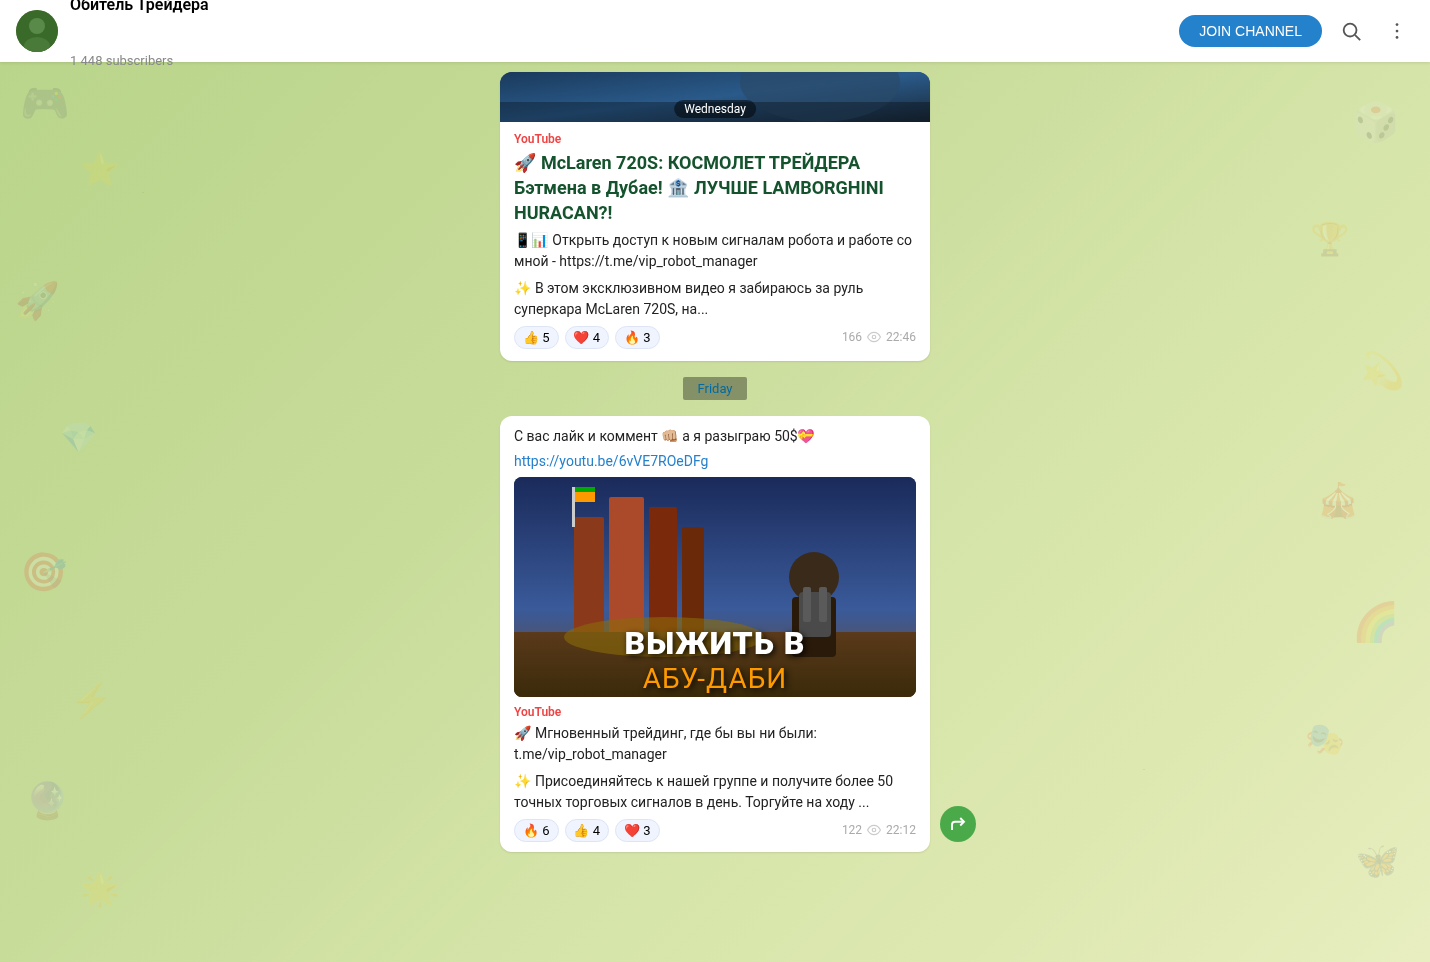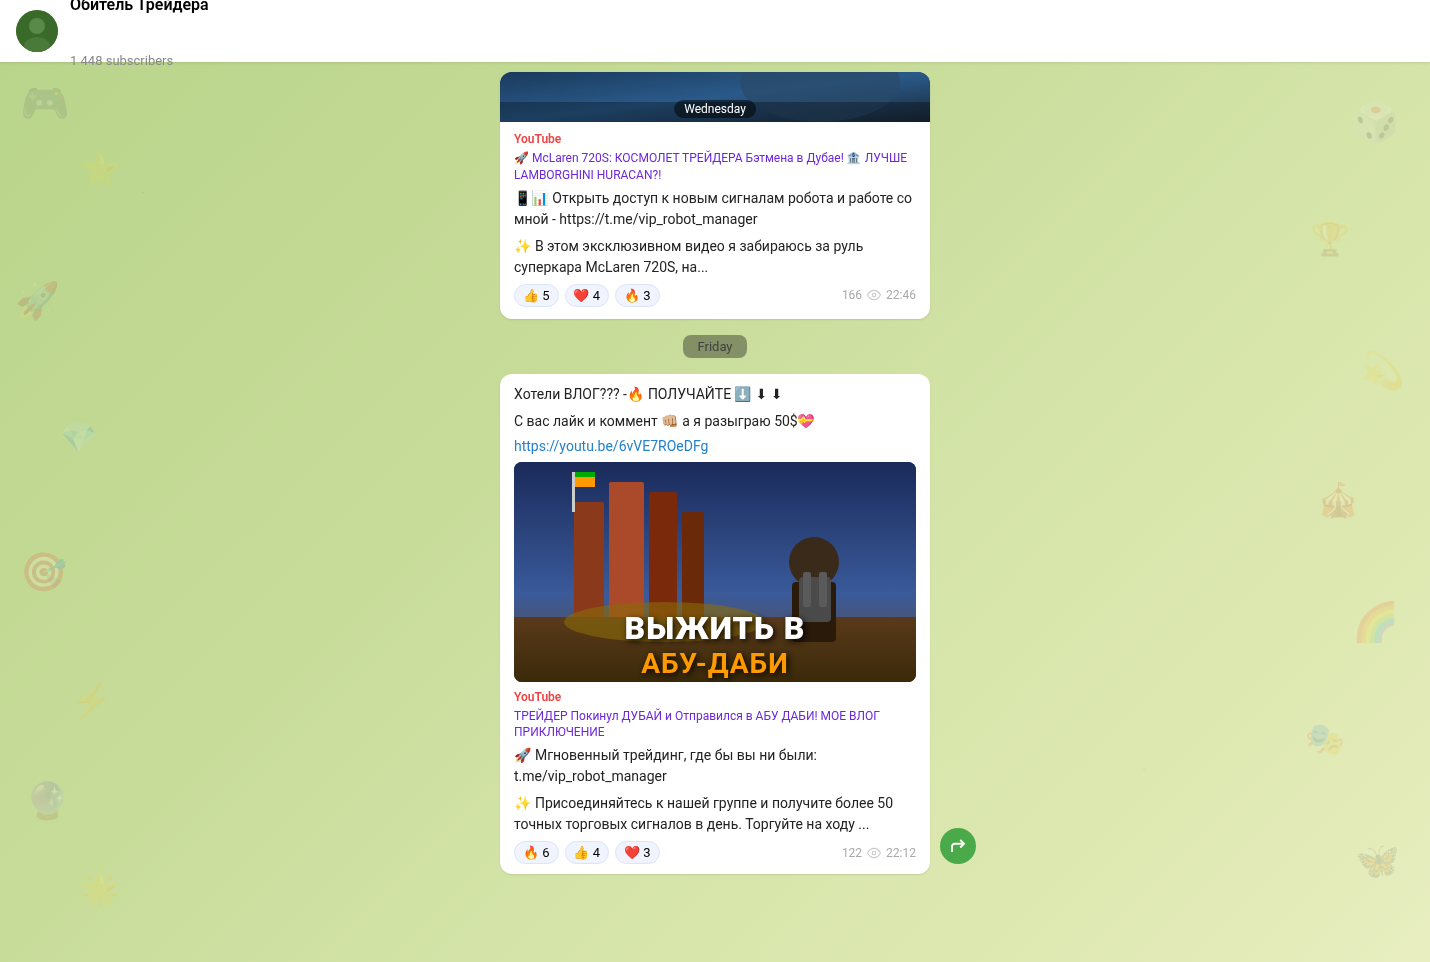--- a/index.html
+++ b/index.html
@@ -114,22 +114,22 @@
     
     .day-separator {
       display: flex;
       align-items: center;
       justify-content: center;
       margin: 12px 0;
     }
 
     .day-label {
       background: rgba(0,0,0,0.35);
-      color: #404040;
-      border-radius: 8px;
+      color: #0369a1;
+      border-radius: 2px;
       padding: 4px 14px;
       font-size: 13px;
     }
 
     
     .message-bubble {
       background: #fff;
       border-radius: 12px;
       padding: 10px 14px;
       max-width: 430px;
@@ -140,23 +140,23 @@
     }
 
     .youtube-badge {
       color: #e44;
       font-size: 12px;
       font-weight: 600;
       margin-bottom: 4px;
     }
 
     .msg-title {
-      font-size: 12px;
-      font-weight: 400;
-      color: #6d28d9;
+      font-size: 18px;
+      font-weight: 700;
+      color: #14532d;
       margin-bottom: 4px;
       line-height: 1.4;
     }
 
     .msg-text {
       font-size: 14px;
       color: #222;
       line-height: 1.5;
       margin-bottom: 6px;
     }
@@ -313,20 +313,36 @@
   <div class="avatar-circle">
     <svg width="42" height="42" viewBox="0 0 42 42" xmlns="http://www.w3.org/2000/svg">
       <circle cx="21" cy="21" r="21" fill="#3a6a2a"></circle>
       <circle cx="21" cy="16" r="8" fill="#5a8a4a"></circle>
       <ellipse cx="21" cy="36" rx="13" ry="9" fill="#4a7a3a"></ellipse>
     </svg>
   </div>
   <div class="header-info">
     <div class="header-title">Обитель Трейдера</div>
     <div class="header-subtitle">1 448 subscribers</div>
+  </div>
+  <div class="header-actions">
+    <button class="join-channel-btn">JOIN CHANNEL</button>
+    <button class="header-icon-btn">
+      <svg width="22" height="22" viewBox="0 0 24 24" fill="none" stroke="#555" stroke-width="2">
+        <circle cx="11" cy="11" r="7"></circle>
+        <line x1="16.5" y1="16.5" x2="22" y2="22"></line>
+      </svg>
+    </button>
+    <button class="header-icon-btn">
+      <svg width="22" height="22" viewBox="0 0 24 24" fill="#555">
+        <circle cx="12" cy="5" r="1.5"></circle>
+        <circle cx="12" cy="12" r="1.5"></circle>
+        <circle cx="12" cy="19" r="1.5"></circle>
+      </svg>
+    </button>
   </div>
 </div>
 
 <div class="content">
   <div class="chat-area">
 
     <div class="partial-message">
       <div class="partial-thumb">
 
         <svg width="430" height="50" viewBox="0 0 430 50" xmlns="http://www.w3.org/2000/svg" preserveAspectRatio="xMidYMid slice">
@@ -366,21 +382,20 @@
         </div>
       </div>
     </div>
 
     <div class="day-separator">
       <div class="day-label">Friday</div>
     </div>
 
     <div style="position:relative;">
       <div class="message-bubble">
-        <div class="msg-text">Хотели ВЛОГ??? -🔥 ПОЛУЧАЙТЕ ⬇️  ⬇  ⬇</div>
         <div class="msg-text">С вас лайк и коммент 👊🏼 а я разыграю 50$💝</div>
         <a class="msg-link" href="#">https://youtu.be/6vVE7ROeDFg</a>
 
         <div class="video-thumb-2">
           <svg width="402" height="220" viewBox="0 0 402 220" xmlns="http://www.w3.org/2000/svg" style="position:absolute;top:0;left:0;" preserveAspectRatio="xMidYMid slice">
             <defs>
               <linearGradient id="sky" x1="0" y1="0" x2="0" y2="1">
                 <stop offset="0%" stop-color="#1a2a5a"></stop>
                 <stop offset="60%" stop-color="#3a5a9a"></stop>
                 <stop offset="100%" stop-color="#6a4a2a"></stop>
@@ -409,26 +424,25 @@
             <ellipse cx="300" cy="100" rx="25" ry="25" fill="#3a2a1a"></ellipse>
             <rect x="278" y="120" width="44" height="60" fill="#2a1a0a" rx="4"></rect>
 
             <rect x="285" y="115" width="32" height="45" fill="#4a4a4a" rx="4"></rect>
             <rect x="289" y="110" width="8" height="35" fill="#5a5a5a" rx="2"></rect>
             <rect x="305" y="110" width="8" height="35" fill="#5a5a5a" rx="2"></rect>
           </svg>
 
           <div class="video-overlay-text">
             <div style="font-size:32px; font-weight:900; color:white; text-shadow:2px 2px 6px rgba(0,0,0,0.9); letter-spacing:1px;">ВЫЖИТЬ В</div>
-            <div style="font-size:28px; font-weight:700; color:#f90; text-shadow:2px 2px 6px rgba(0,0,0,0.9); letter-spacing:1px;">АБУ-ДАБИ</div>
+            <div style="font-size:28px; font-weight:400; color:#f90; text-shadow:2px 2px 6px rgba(0,0,0,0.9); letter-spacing:1px;">АБУ-ДАБИ</div>
           </div>
         </div>
 
         <div class="youtube-badge">YouTube</div>
-        <div class="msg-title">ТРЕЙДЕР Покинул ДУБАЙ и Отправился в АБУ ДАБИ! МОЕ ВЛОГ ПРИКЛЮЧЕНИЕ</div>
         <div class="msg-text">🚀 Мгновенный трейдинг, где бы вы ни были: t.me/vip_robot_manager</div>
         <div class="msg-text">✨ Присоединяйтесь к нашей группе и получите более 50 точных торговых сигналов в день. Торгуйте на ходу ...</div>
 
         <div class="msg-footer">
           <div class="reactions">
             <span class="reaction-pill">🔥 <span>6</span></span>
             <span class="reaction-pill">👍 <span>4</span></span>
             <span class="reaction-pill">❤️ <span>3</span></span>
           </div>
           <div class="msg-meta">

